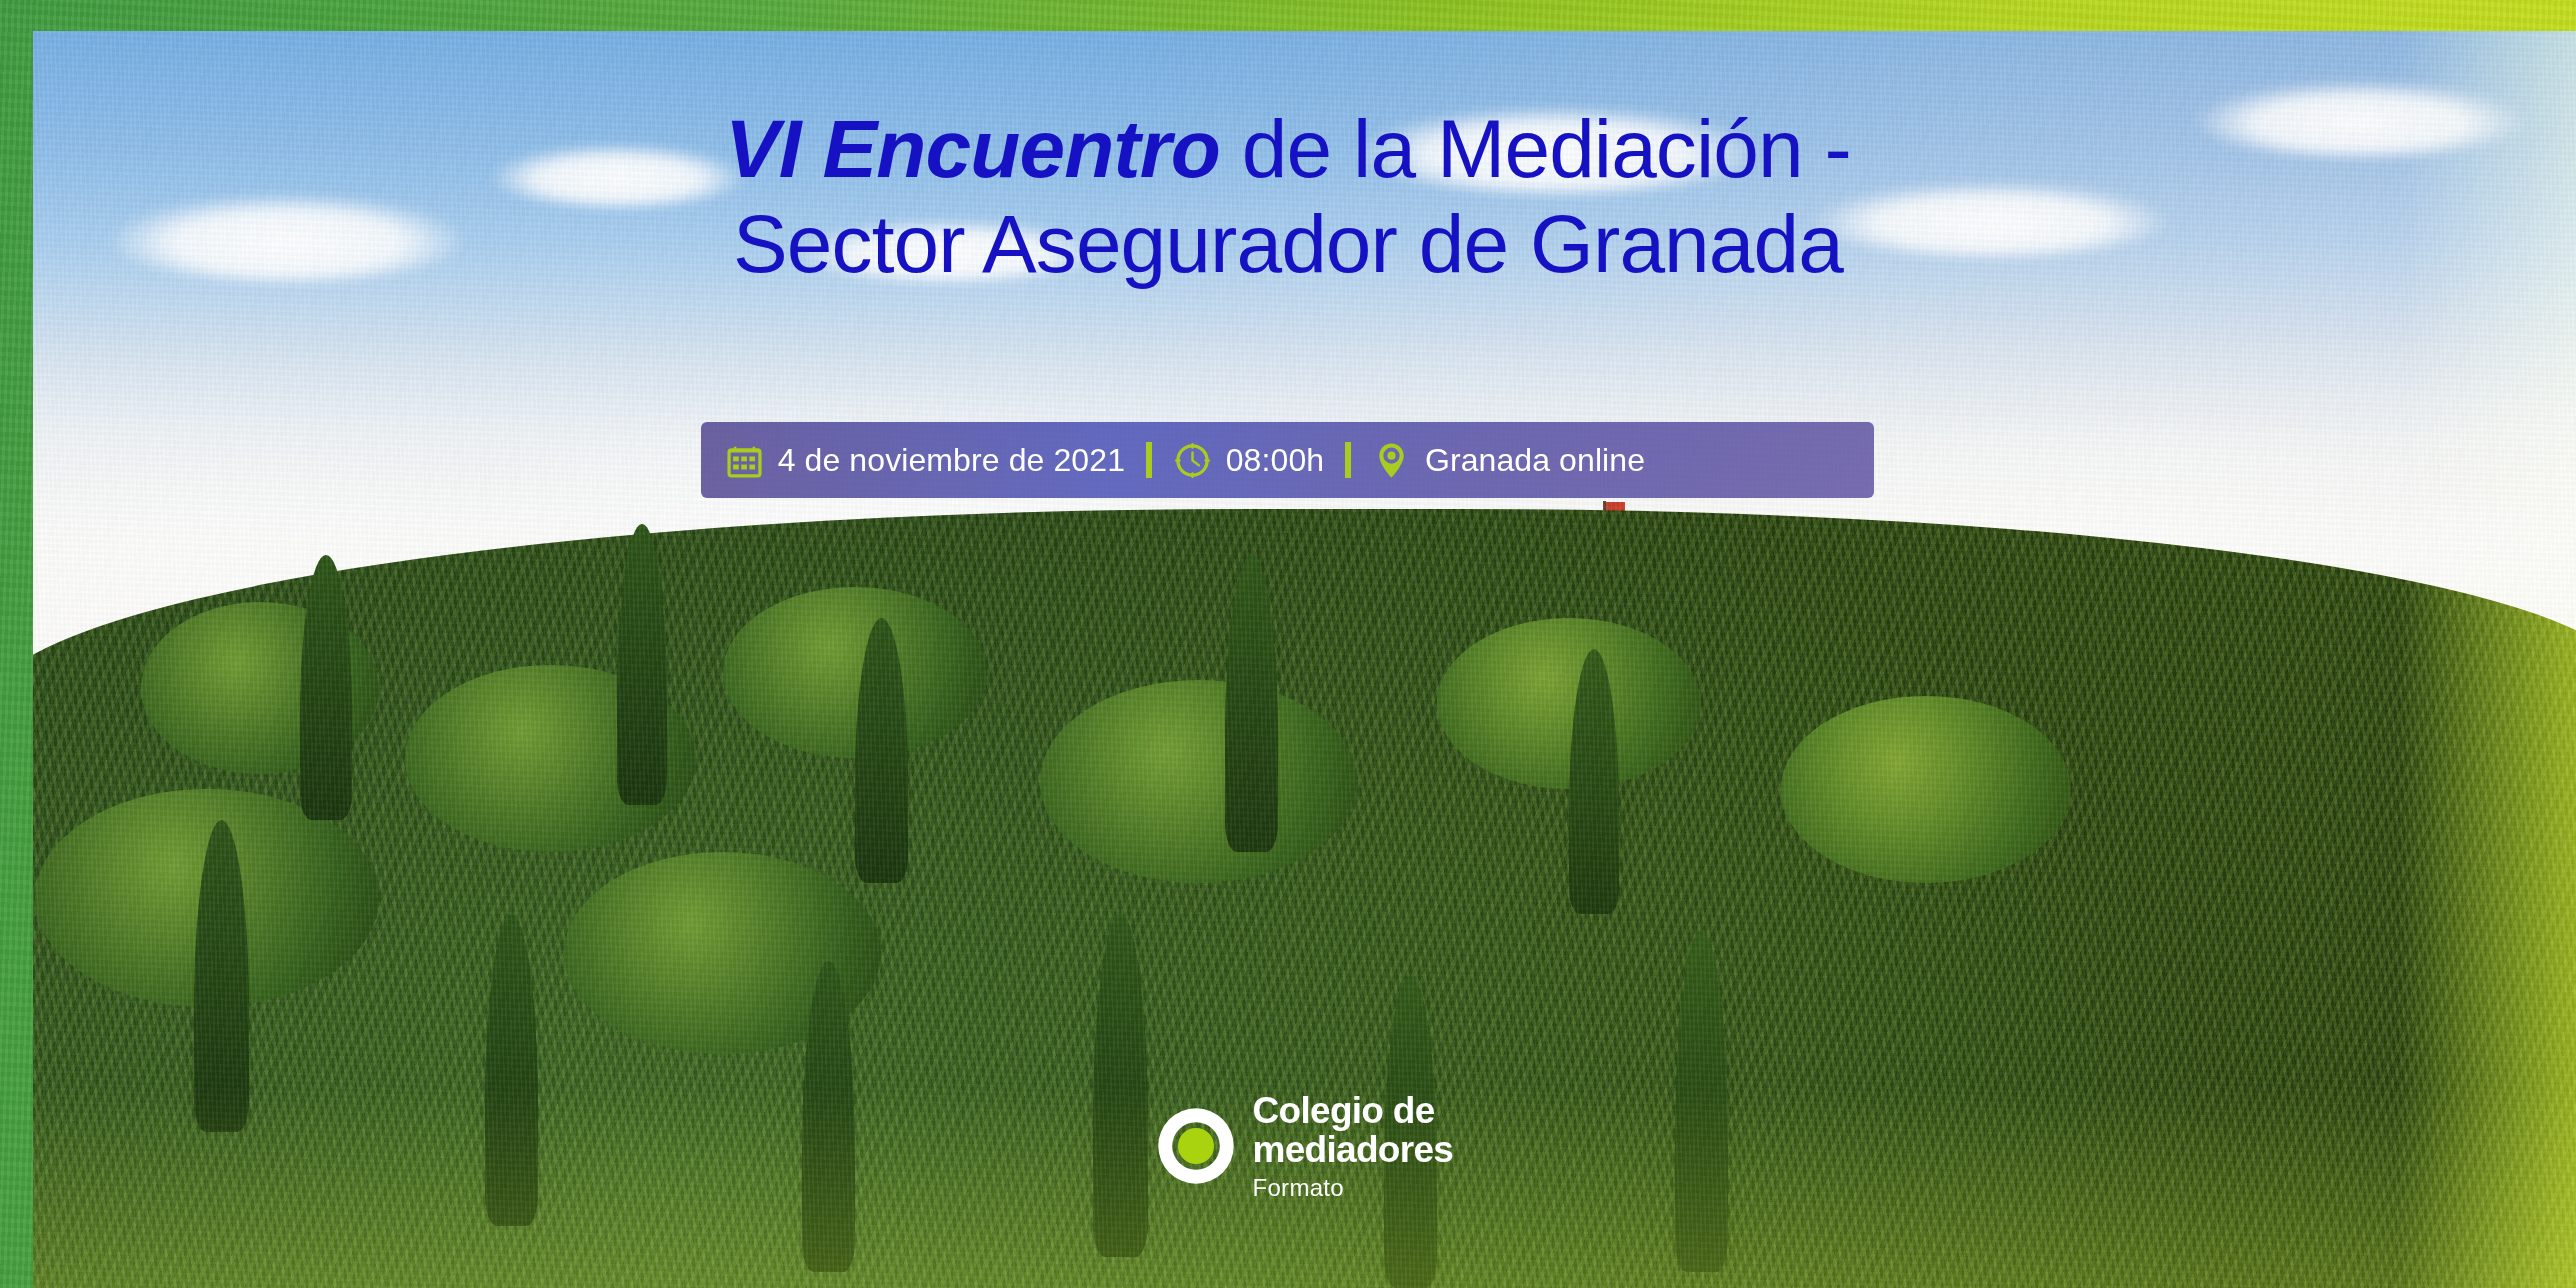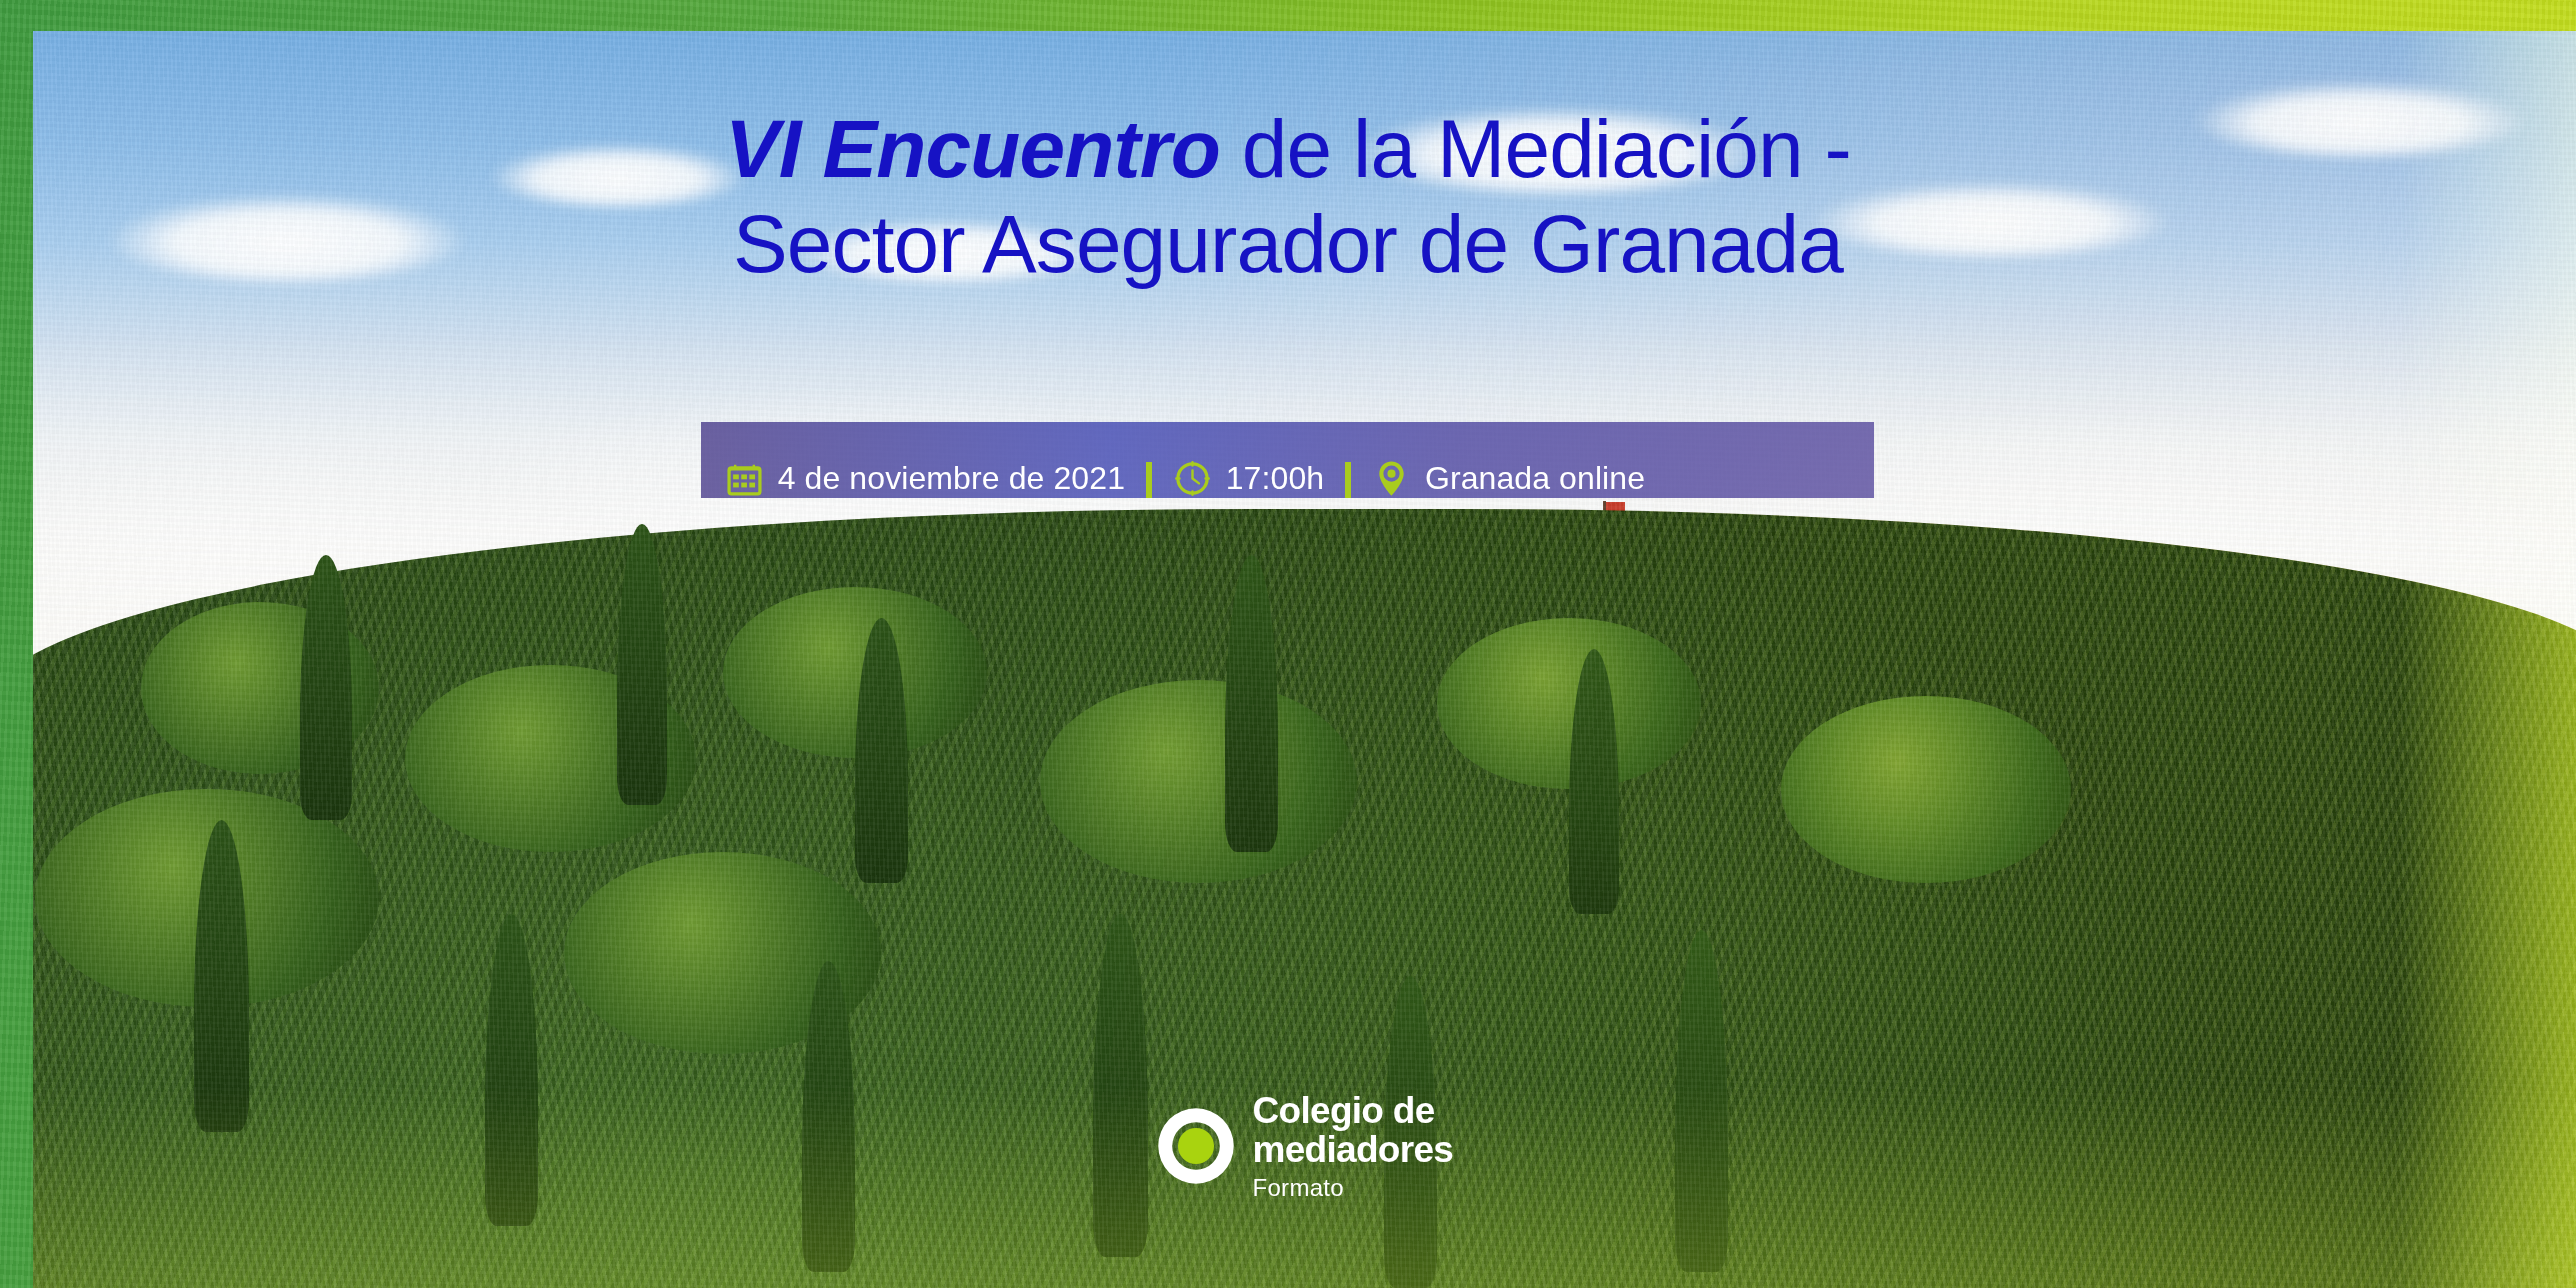--- a/index.html
+++ b/index.html
@@ -141,23 +141,24 @@
     padding:0 103px;
     box-sizing:border-box;
   }
   .title .em{font-weight:700;font-style:italic;}
 
   .infobar{
     position:absolute;
     left:701px;top:422px;
     width:1173px;height:76px;
     background:linear-gradient(90deg,rgba(60,46,130,.74) 0%,rgba(44,52,170,.72) 35%,rgba(58,50,150,.72) 65%,rgba(74,60,150,.74) 100%);
-    display:flex;align-items:flex-end;
+    display:flex;align-items:center;
     box-sizing:border-box;padding:0 24px;
     gap:2px;
+    border-radius:6px;
   }
   .infoitem{display:flex;align-items:center;gap:13.7px;}
   .infotext{
     color:#ffffff;font-size:32px;font-weight:400;white-space:nowrap;letter-spacing:0.1px;
   }
   .sep{width:6px;height:36px;background:#a9cc1e;flex:0 0 auto;margin:0 19px;}
 
   .ico{width:39px;height:39px;flex:0 0 auto;display:block;}
 
   .logo{
@@ -301,21 +302,21 @@
       </div>
 
       <div class="sep"></div>
 
       <div class="infoitem">
         <svg class="ico" viewBox="0 0 48 48">
           <circle cx="24" cy="24" r="18" fill="none" stroke="#a9cc1e" stroke-width="4"></circle>
           <path stroke="#a9cc1e" stroke-width="3" stroke-linecap="round" d="M24 24V14M24 24l8 6"></path>
           <path stroke="#a9cc1e" stroke-width="3" stroke-linecap="round" d="M24 4v4M24 40v4M4 24h4M40 24h4"></path>
         </svg>
-        <span class="infotext">17:00h</span>
+        <span class="infotext">08:00h</span>
       </div>
 
       <div class="sep"></div>
 
       <div class="infoitem">
         <svg class="ico" viewBox="0 0 48 48">
           <path fill="#a9cc1e" d="M24 3c-8.3 0-15 6.7-15 15 0 11 15 27 15 27s15-16 15-27c0-8.3-6.7-15-15-15zm0 5a10 10 0 1 1 0 20 10 10 0 0 1 0-20z"></path>
           <circle cx="24" cy="18" r="5" fill="#a9cc1e"></circle>
         </svg>
         <span class="infotext">Granada online</span>

